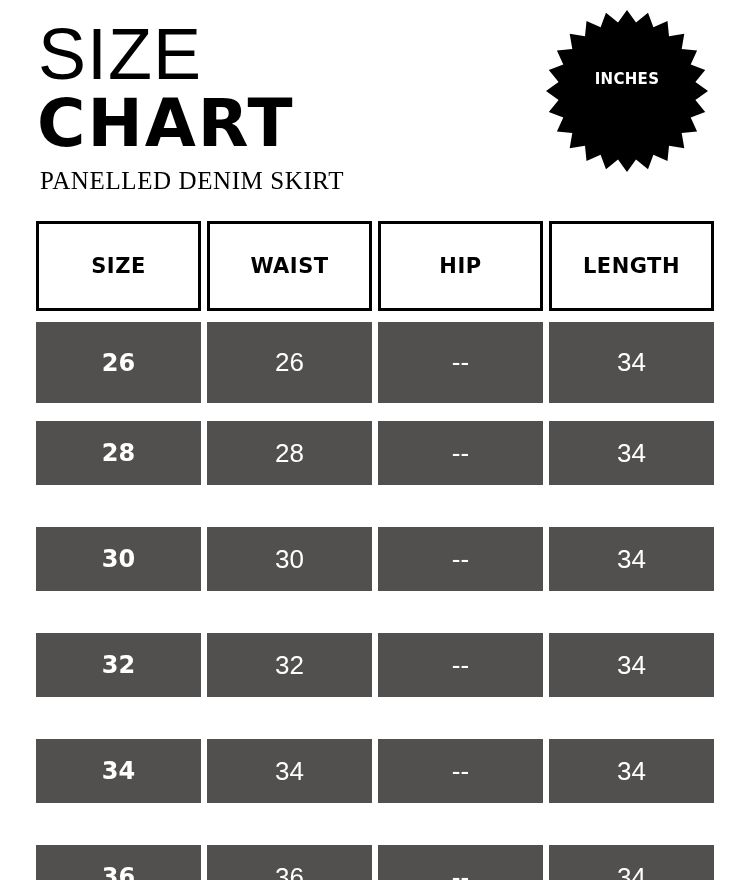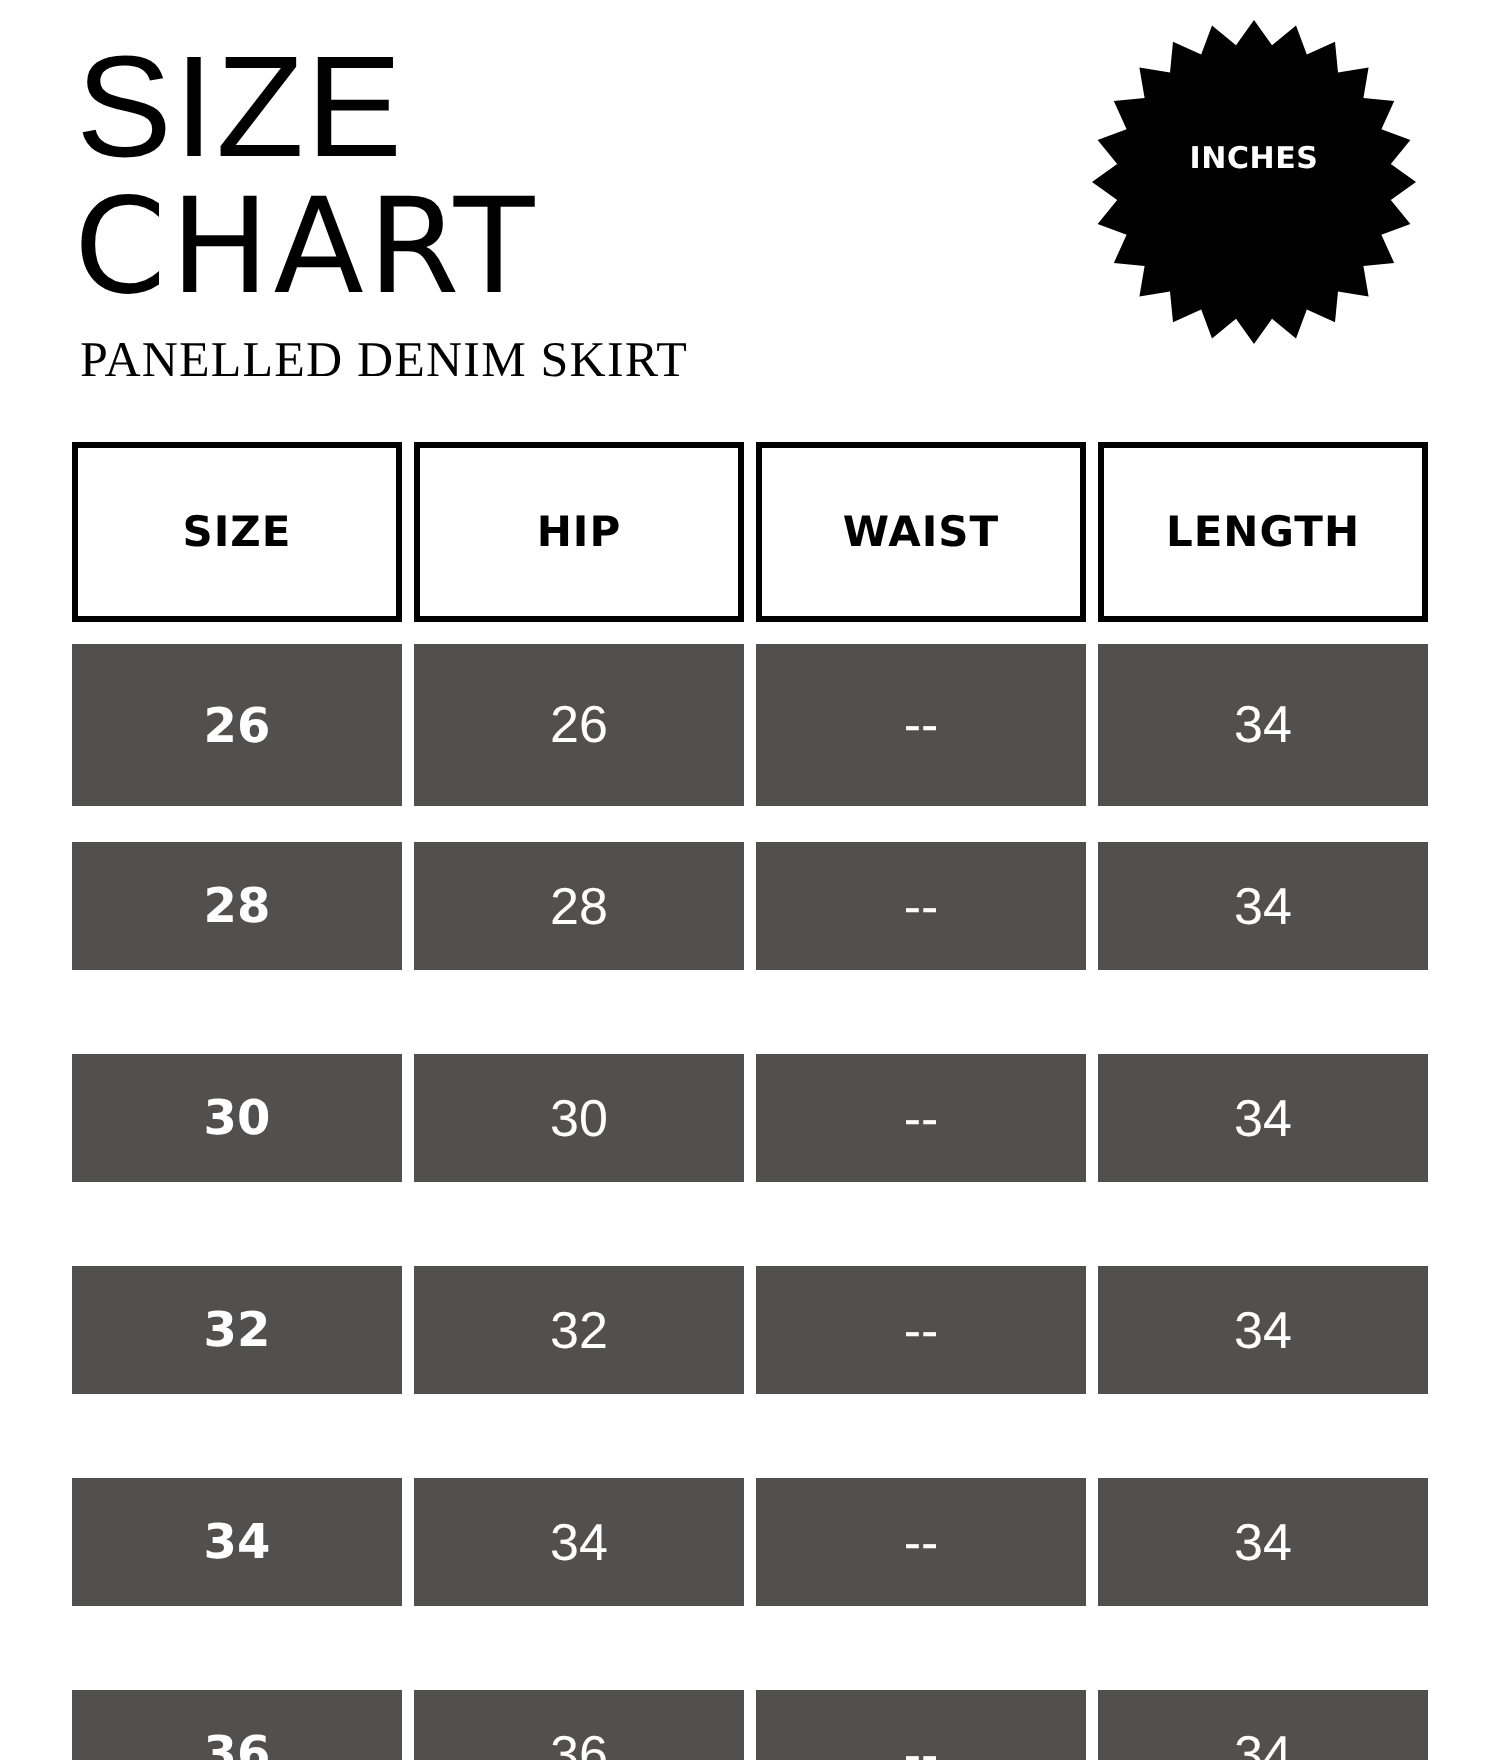--- a/index.html
+++ b/index.html
@@ -24,21 +24,21 @@
       font-size: 72px;
       line-height: 80px;
       letter-spacing: 1px;
       margin: 0;
     }
     .title-bold {
       position: absolute;
       left: 37px;
       top: 84px;
       font-family: "DejaVu Sans", "Liberation Sans", sans-serif;
-      font-weight: 400;
+      font-weight: 700;
       font-size: 66px;
       line-height: 80px;
       letter-spacing: 2px;
       margin: 0;
     }
     .subtitle {
       position: absolute;
       left: 40px;
       top: 166px;
       font-family: Liberation Serif, serif;
@@ -152,22 +152,22 @@
     <polygon fill="#000000" id="star" points="82.0,0.0 91.0,12.6 103.0,2.8 108.4,17.3 122.5,10.9 124.0,26.3 139.3,23.7 136.7,39.0 152.1,40.5 145.7,54.6 160.2,60.0 150.4,72.0 163.0,81.0 150.4,90.0 160.2,102.0 145.7,107.4 152.1,121.5 136.7,123.0 139.3,138.3 124.0,135.7 122.5,151.1 108.4,144.7 103.0,159.2 91.0,149.4 82.0,162.0 73.0,149.4 61.0,159.2 55.6,144.7 41.5,151.1 40.0,135.7 24.7,138.3 27.3,123.0 11.9,121.5 18.3,107.4 3.8,102.0 13.6,90.0 1.0,81.0 13.6,72.0 3.8,60.0 18.3,54.6 11.9,40.5 27.3,39.0 24.7,23.7 40.0,26.3 41.5,10.9 55.6,17.3 61.0,2.8 73.0,12.6"></polygon>
   </svg>
   <div class="badge-text">
     <div>INCHES</div>
   </div>
 </div>
 
 <div class="table">
   <div class="header-row">
     <div class="header-cell">SIZE</div>
+    <div class="header-cell">WAIST</div>
     <div class="header-cell">HIP</div>
-    <div class="header-cell">WAIST</div>
     <div class="header-cell">LENGTH</div>
   </div>
   <div class="body-rows">
     <div class="data-row first">
       <div class="data-cell size">26</div>
       <div class="data-cell">26</div>
       <div class="data-cell">--</div>
       <div class="data-cell">34</div>
     </div>
     <div class="data-row">

